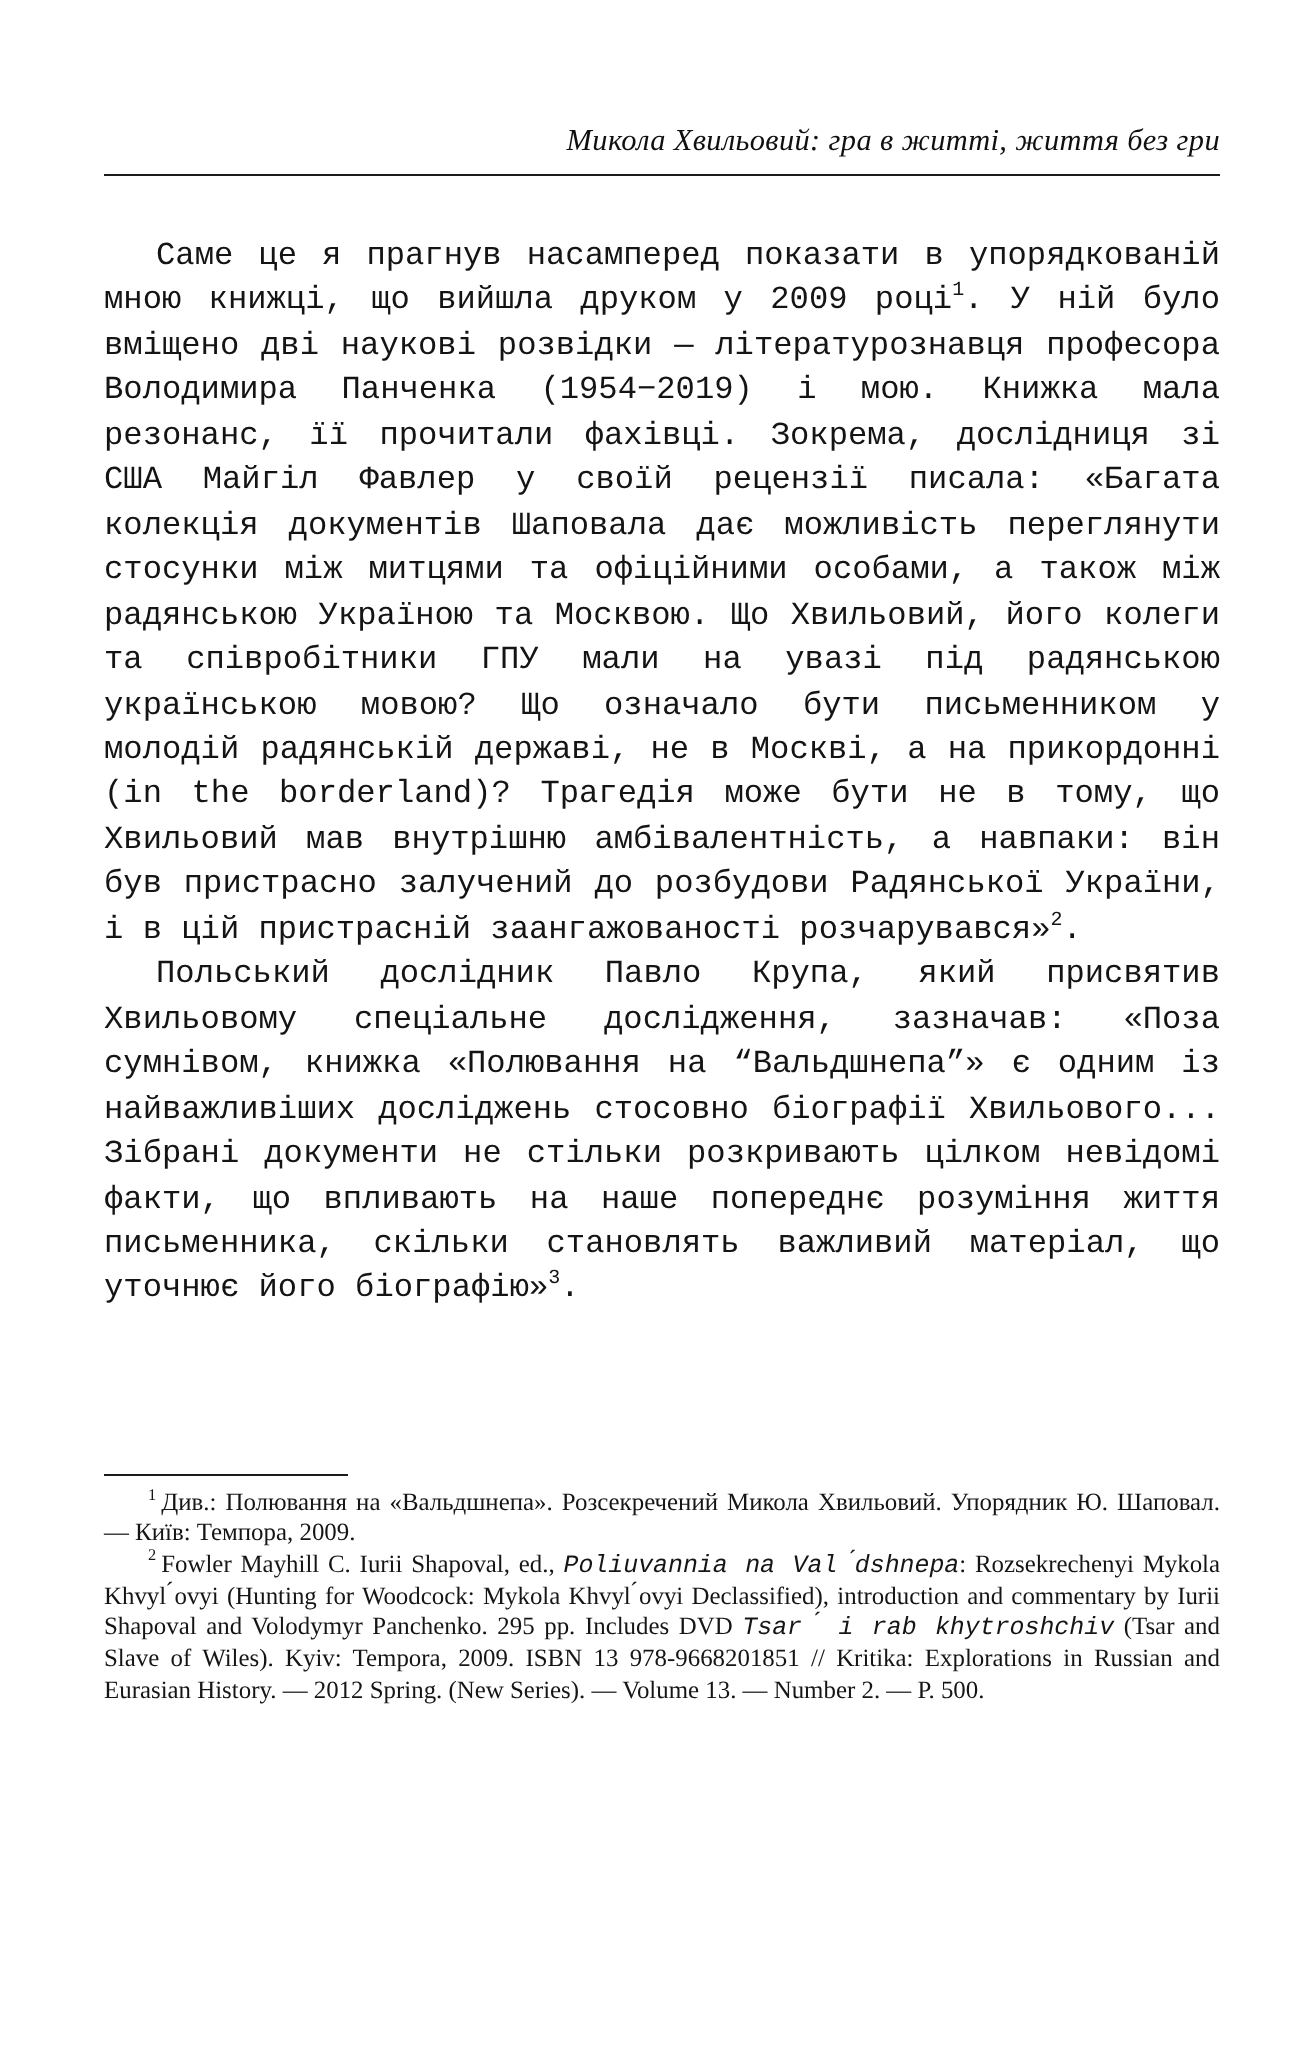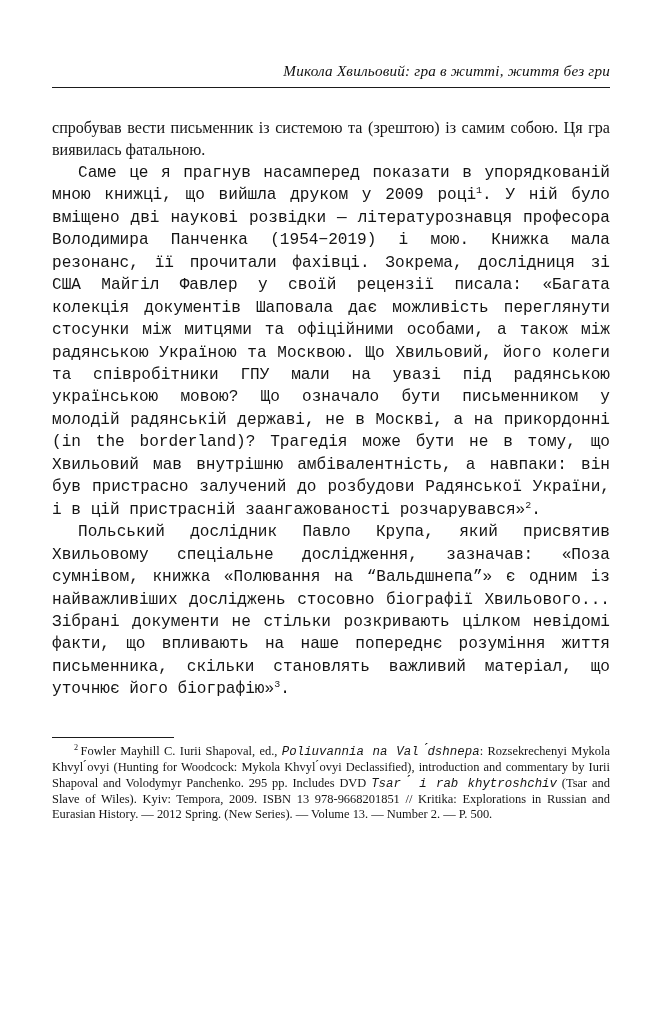--- a/index.html
+++ b/index.html
@@ -110,27 +110,27 @@
 <body>
 
 <div class="page">
 
   <div class="header-area">
     <div class="running-head">Микола Хвильовий: гра в житті, життя без гри</div>
     <div class="header-rule"></div>
   </div>
 
   <div class="body-area" id="body-area">
-      <p class="para">спробував вести письменник із системою та (зрештою) із самим собою. Ця гра виявилась фатальною.</p>
       <p class="para indent">Саме це я прагнув насамперед показати в упорядкованій мною книжці, що вийшла друком у 2009 році<sup class="fn">1</sup>. У ній було вміщено дві наукові розвідки — літературознавця професора Володимира Панченка (1954−2019) і мою. Книжка мала резонанс, її прочитали фахівці. Зокрема, дослідниця зі США Майгіл Фавлер у своїй рецензії писала: «Багата колекція документів Шаповала дає можливість переглянути стосунки між митцями та офіційними особами, а також між радянською Україною та Москвою. Що Хвильовий, його колеги та співробітники ГПУ мали на увазі під радянською українською мовою? Що означало бути письменником у молодій радянській державі, не в Москві, а на прикордонні (in the borderland)? Трагедія може бути не в тому, що Хвильовий мав внутрішню амбівалентність, а навпаки: він був пристрасно залучений до розбудови Радянської України, і в цій пристрасній заангажованості розчарувався»<sup class="fn">2</sup>.</p>
       <p class="para indent">Польський дослідник Павло Крупа, який присвятив Хвильовому спеціальне дослідження, зазначав: «Поза сумнівом, книжка «Полювання на “Вальдшнепа”» є одним із найважливіших досліджень стосовно біографії Хвильового... Зібрані документи не стільки розкривають цілком невідомі факти, що впливають на наше попереднє розуміння життя письменника, скільки становлять важливий матеріал, що уточнює його біографію»<sup class="fn">3</sup>.</p>
     </div>
 
   <div class="footnote-area">
     <div class="footnote-rule"></div>
     <div id="footnote-list">
+        <p class="footnote"><sup class="fnum">1</sup>Див.: Полювання на «Вальдшнепа». Розсекречений Микола Хвильовий. Упорядник Ю. Шаповал. — Київ: Темпора, 2009.</p>
         <p class="footnote"><sup class="fnum">2</sup>Fowler Mayhill C. Iurii Shapoval, ed., <span class="it">Poliuvannia na Val ́dshnepa</span>: Rozsekrechenyi Mykola Khvyl ́ovyi (Hunting for Woodcock: Mykola Khvyl ́ovyi Declassified), introduction and commentary by Iurii Shapoval and Volodymyr Panchenko. 295 pp. Includes DVD <span class="it">Tsar ́ i rab khytroshchiv</span> (Tsar and Slave of Wiles). Kyiv: Tempora, 2009. ISBN 13 978-9668201851 // Kritika: Explorations in Russian and Eurasian History. — 2012 Spring. (New Series). — Volume 13. — Number 2. — P. 500.</p>
       </div>
   </div>
 
   <div class="folio">18</div>
 
 </div>
 
 </body></html>

